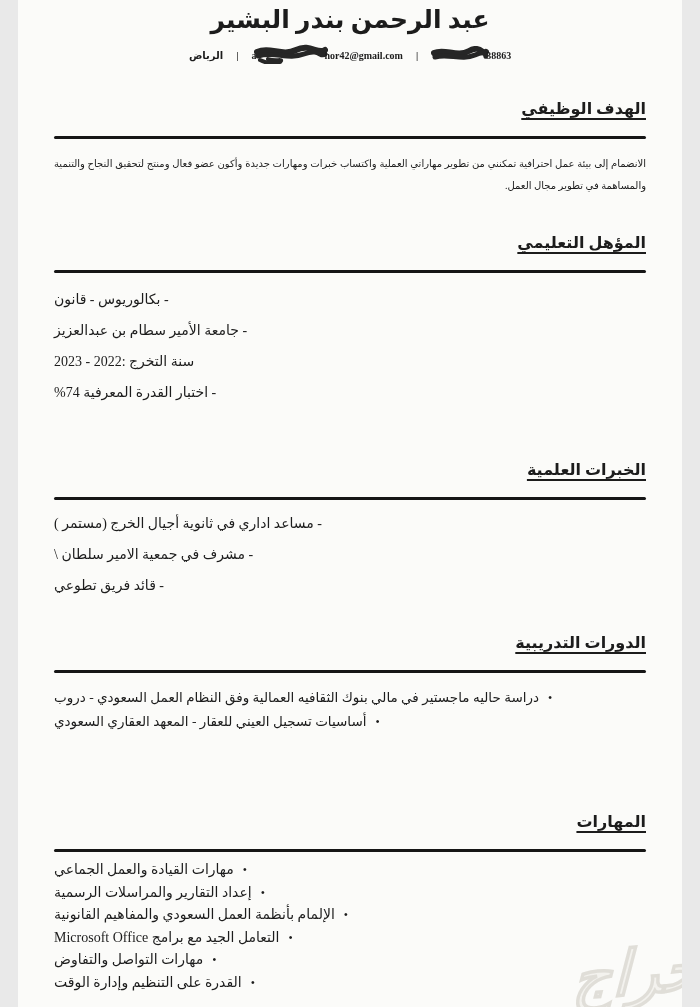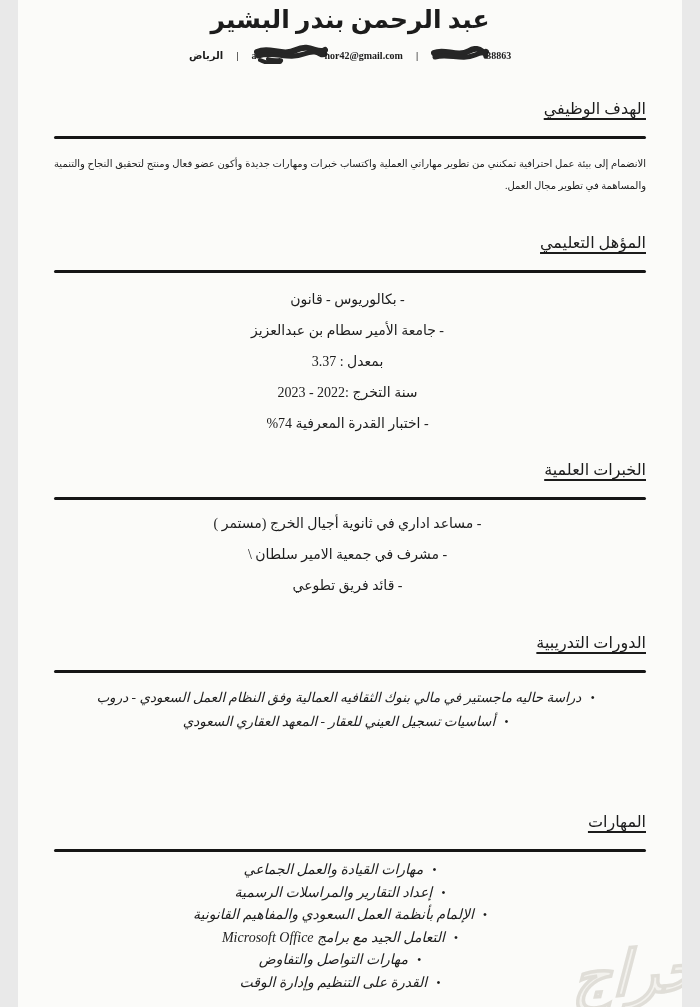--- a/index.html
+++ b/index.html
@@ -32,41 +32,41 @@
   
   .sec{position:absolute;left:36px;right:36px;}
   #sec-objective{top:98px;}
   #sec-education{top:232px;}
   #sec-experience{top:459px;}
   #sec-courses{top:632px;}
   #sec-skills{top:811px;}
   .sec h2{
     margin:0;
     direction:rtl;text-align:right;
-    font-size:16px;font-weight:normal;
+    font-size:16px;font-weight:bold;
     line-height:22px;
     text-decoration:underline;
     text-underline-offset:4px;
     text-decoration-thickness:1.5px;
   }
   .rule{
     height:3px;background:#161616;margin-top:16px;border-radius:2px;
   }
   .para{
     margin:14px 0 0 0;
     direction:rtl;
     text-align:justify;
     font-size:10px;line-height:22px;
   }
-  ul{list-style:none;margin:0;padding:0;direction:rtl;text-align:center;}
+  ul{list-style:none;margin:0;padding:0;direction:rtl;text-align:left;}
   .dash-list{margin-top:19px;padding-right:5px;}
   .dash-list li{font-size:14px;line-height:16px;margin-bottom:15px;}
   #sec-experience .dash-list{margin-top:16px;}
   .dot-list{margin-top:17px;padding-right:9px;}
-  .dot-list li{font-size:13.5px;line-height:16px;margin-bottom:7.5px;font-style:italic;}
+  .dot-list li{font-size:13.5px;line-height:16px;margin-bottom:7.5px;}
   .dot-list li::before{content:"•";margin-left:9px;font-size:12px;}
   #sec-skills .dot-list{margin-top:10px;padding-right:20px;}
   #sec-skills .dot-list li{font-size:14px;margin-bottom:6.5px;}
   
   .watermark{
     position:absolute;
     top:936px;right:-20px;
     font-size:62px;font-weight:bold;font-style:italic;
     direction:rtl;
     color:#f3f2ee;
@@ -117,21 +117,20 @@
     <div class="rule"></div>
     <p class="para">الانضمام إلى بيئة عمل احترافية تمكنني من تطوير مهاراتي العملية واكتساب خبرات ومهارات جديدة وأكون عضو فعال ومنتج لتحقيق النجاح والتنمية والمساهمة في تطوير مجال العمل.</p>
   </section>
 
   <section class="sec" id="sec-education">
     <h2>المؤهل التعليمي</h2>
     <div class="rule"></div>
     <ul class="dash-list">
       <li>- بكالوريوس - قانون</li>
       <li>- جامعة الأمير سطام بن عبدالعزيز</li>
-      <li>بمعدل : 3.37</li>
       <li>سنة التخرج :2022 - 2023</li>
       <li>- اختبار القدرة المعرفية 74%</li>
     </ul>
   </section>
 
   <section class="sec" id="sec-experience">
     <h2>الخبرات العلمية</h2>
     <div class="rule"></div>
     <ul class="dash-list">
       <li>- مساعد اداري في ثانوية أجيال الخرج (مستمر )</li>

